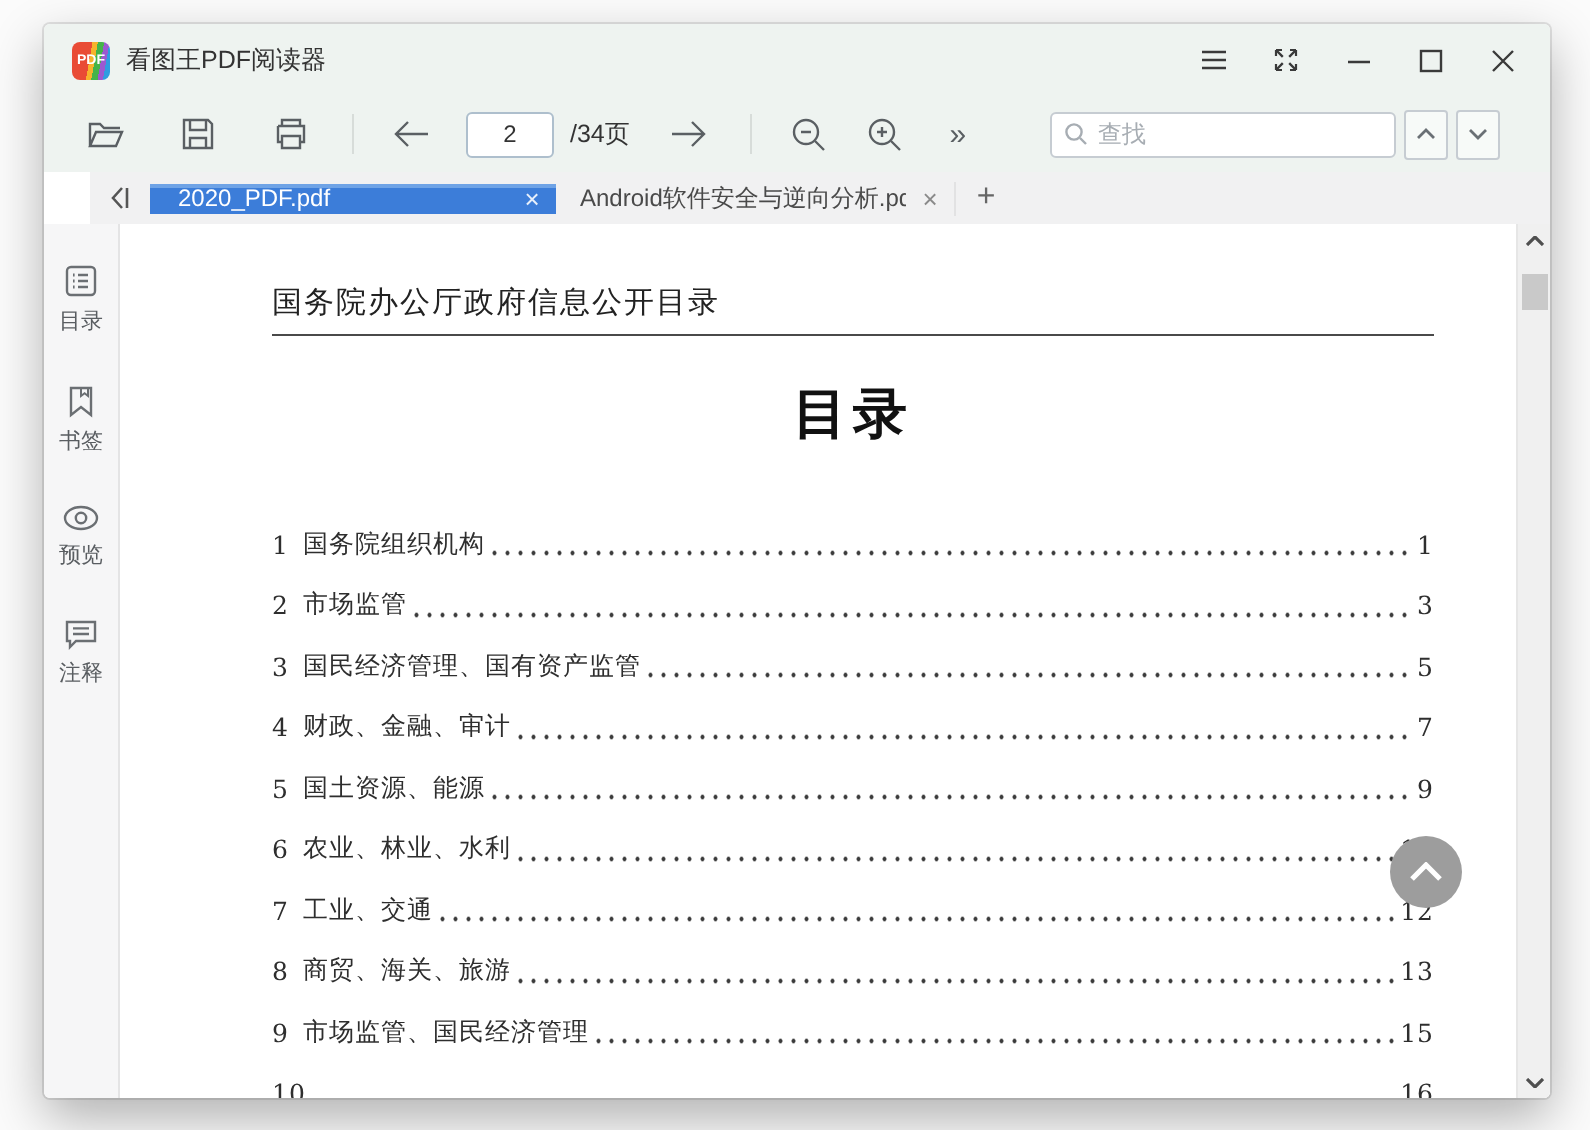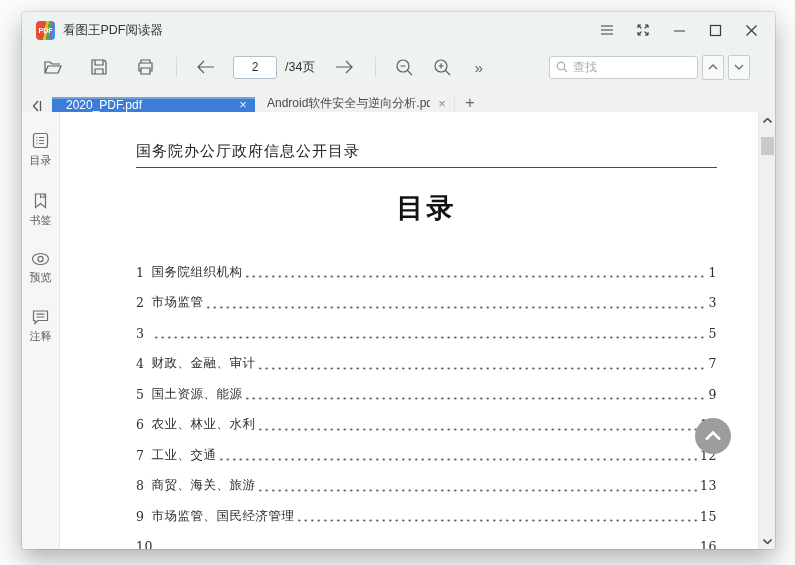--- a/index.html
+++ b/index.html
@@ -27,28 +27,28 @@
 
   
   .toolbar { height:38px; background:#eef3f0; display:flex; align-items:center; flex:0 0 auto; }
   .toolbar svg { stroke:#5a5f63; fill:none; stroke-width:1.2; }
   .tbtn { display:flex; align-items:center; justify-content:center; width:22px; height:22px; }
   .tsep { width:1px; height:20px; background:#d7dcd9; } .ml14{margin-left:14px;} .ml16{margin-left:16px;} .ml18{margin-left:18px;} .ml20{margin-left:20px;} .ml24{margin-left:24px;} .ml8{margin-left:8px;}
   .page-input { width:44px; height:23px; border:1px solid #aebfcd; border-radius:3px; background:#fff; text-align:center; font-size:12px; color:#333; outline:none; }
   .page-total { font-size:12.5px; color:#333; }
   .more-glyph { font-size:15px; color:#5a5f63; line-height:1; }
   .search-wrap { display:flex; align-items:center; margin-left:auto; margin-right:25px; }
-  .search-box { width:149px; height:23px; background:#fff; border:1px solid #c6ccd2; border-radius:3px; display:flex; align-items:center; padding:0 6px; }
+  .search-box { width:173px; height:23px; background:#fff; border:1px solid #c6ccd2; border-radius:3px; display:flex; align-items:center; padding:0 6px; }
   .search-box input { border:none; outline:none; flex:1; font-size:12px; color:#444; margin-left:5px; background:transparent; min-width:0; }
   .search-box input::placeholder { color:#a7adb3; }
   .find-btn { width:22px; height:25px; border:1px solid #c6ccd2; background:#f7faf8; display:flex; align-items:center; justify-content:center; margin-left:4px; border-radius:2px; }
   .find-btn svg { stroke:#6a7075; stroke-width:1.4; }
 
   
-  .tabbar { height:26px; background:#f1f1f2; display:flex; align-items:flex-end; flex:0 0 auto; }
+  .tabbar { height:26px; background:#f1f1f2; display:flex; align-items:center; flex:0 0 auto;margin-left:23px; }
   .collapse-btn { width:30px; display:flex; align-items:center; justify-content:center; }
   .collapse-btn svg { stroke:#555; fill:none; stroke-width:1.3; }
   .tab { display:flex; align-items:center; font-size:12px; }
   .tab.active { width:203px; background:#3c7dd9; color:#fff; box-shadow:inset 0 2px 0 #6fa3e6; }
   .tab.active .tab-label { padding-left:14px; }
   .tab.inactive { width:200px; color:#4a4a4a; border-right:1px solid #e2e2e3; }
   .tab.inactive .tab-label { padding-left:12px; }
   .tab-label { flex:1; white-space:nowrap; overflow:hidden; text-overflow:clip; }
   .tab-close { width:24px; text-align:center; font-size:13px; flex:0 0 auto; }
   .tab.active .tab-close { color:#e8f0fb; }
@@ -261,20 +261,21 @@
               <span class="toc-page">1</span>
           </div>
           <div class="toc-row">
             <span class="toc-num">2</span>
               <span class="toc-title">市场监管</span>
               <span class="leader"></span>
               <span class="toc-page">3</span>
           </div>
           <div class="toc-row">
             <span class="toc-num">3</span>
+              <span class="toc-title">国民经济管理、国有资产监管</span>
               <span class="leader"></span>
               <span class="toc-page">5</span>
           </div>
           <div class="toc-row">
             <span class="toc-num">4</span>
               <span class="toc-title">财政、金融、审计</span>
               <span class="leader"></span>
               <span class="toc-page">7</span>
           </div>
           <div class="toc-row">

